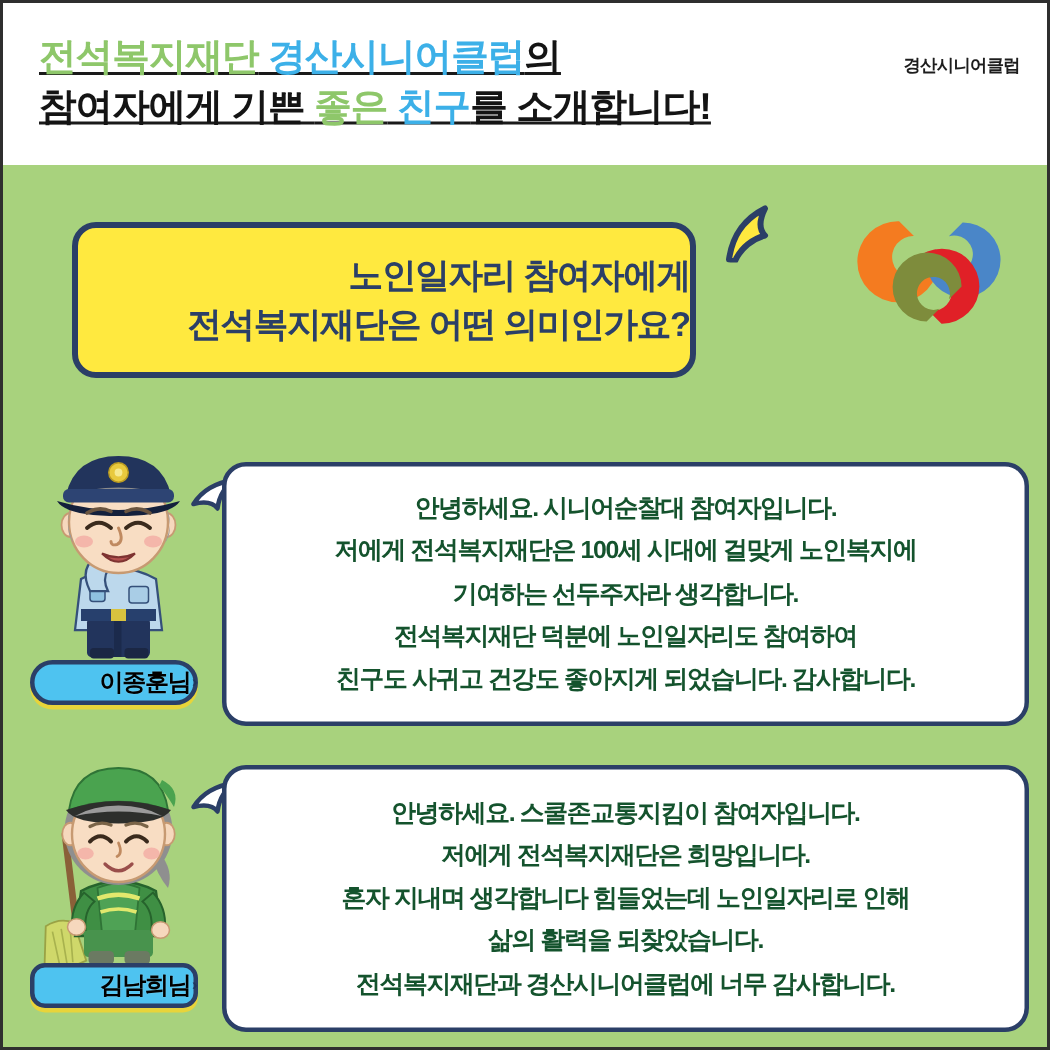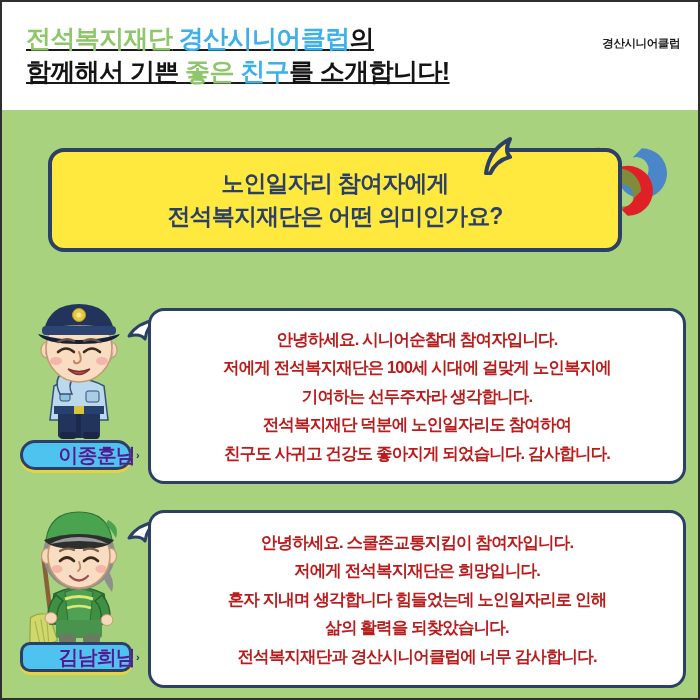--- a/index.html
+++ b/index.html
@@ -71,29 +71,29 @@
     width: 120px;
     height: 118px;
     z-index: 3;
   }
 
   
   #question-bubble {
     position: absolute;
     left: 46px;
     top: 146px;
-    width: 574px;
+    width: 416px;
     height: 104px;
     background: #ffe93f;
     border: 4px solid #2b3f67;
     border-radius: 16px;
     z-index: 4;
     display: flex;
     flex-direction: column;
-    align-items: center;
+    align-items: flex-end;
     justify-content: center;
   }
   #question-bubble .q-line {
     font-size: 23px;
     font-weight: 800;
     color: #2b3f67;
     letter-spacing: -0.8px;
     line-height: 1.42;
     white-space: nowrap;
   }
@@ -129,23 +129,23 @@
     border-radius: 15px;
     display: flex;
     align-items: center;
     justify-content: center;
     box-shadow: 0 3px 0 #e8d43a;
   }
   #person-1 .nametag { top: 150px; }
   #person-2 .nametag { top: 146px; border-radius: 10px; }
 
   .nametag-label {
-    font-size: 20px;
-    font-weight: 800;
-    color: #4c1d95;
+    font-size: 16px;
+    font-weight: 800;
+    color: #000000;
     letter-spacing: -0.8px;
     white-space: nowrap;
     text-shadow: 0 0 1px rgba(255,255,255,.35);
     margin-left: 46px;
   }
   .nametag-caret {
     font-size: 11px;
     font-weight: 800;
     color: #20365c;
     margin-left: 1px;
@@ -162,21 +162,21 @@
     flex-direction: column;
     align-items: center;
     justify-content: center;
   }
   #person-1 .answer-bubble { top: 18px; height: 176px; }
   #person-2 .answer-bubble { top: 14px; height: 178px; }
 
   .answer-line {
     font-size: 16.5px;
     font-weight: 800;
-    color: #b91c1c;
+    color: #14532d;
     letter-spacing: -0.85px;
     line-height: 1.72;
     white-space: nowrap;
   }
 
   .answer-tail {
     position: absolute;
     width: 34px;
     height: 34px;
   }
@@ -187,21 +187,21 @@
 <body>
 
 <div id="card">
 
   <div id="header">
     <div id="header-title">
       <span class="title-line">
         <span class="t-green">전석복지재단</span><span class="t-blue"> 경산시니어클럽</span><span class="t-dark">의</span>
       </span>
       <span class="title-line">
-        <span class="t-dark">함께해서 기쁜 </span><span class="t-green">좋은</span><span class="t-blue"> 친구</span><span class="t-dark">를 소개합니다!</span>
+        <span class="t-dark">참여자에게 기쁜 </span><span class="t-green">좋은</span><span class="t-blue"> 친구</span><span class="t-dark">를 소개합니다!</span>
       </span>
     </div>
     <div id="header-brand">경산시니어클럽</div>
   </div>
 
   <svg id="logo-flower" viewBox="0 0 120 118">
     <path d="M57 57 L57 24 A26 26 0 1 0 31 57 Z" fill="none"></path>
     <path d="M55 55 A27 27 0 1 1 55 18 L55 32 A14 14 0 1 0 41 55 Z" fill="#F47B20" transform="rotate(-45 48 40)"></path>
     <path d="M65 55 A25 25 0 1 0 65 20 L65 33 A12.5 12.5 0 1 1 65 45 Z" fill="#4A86C8" transform="rotate(45 72 38)"></path>
     <path d="M55 63 A25 25 0 1 1 55 98 L55 85 A12.5 12.5 0 1 0 55 73 Z" fill="#E02027" transform="rotate(-45 48 80)"></path>

